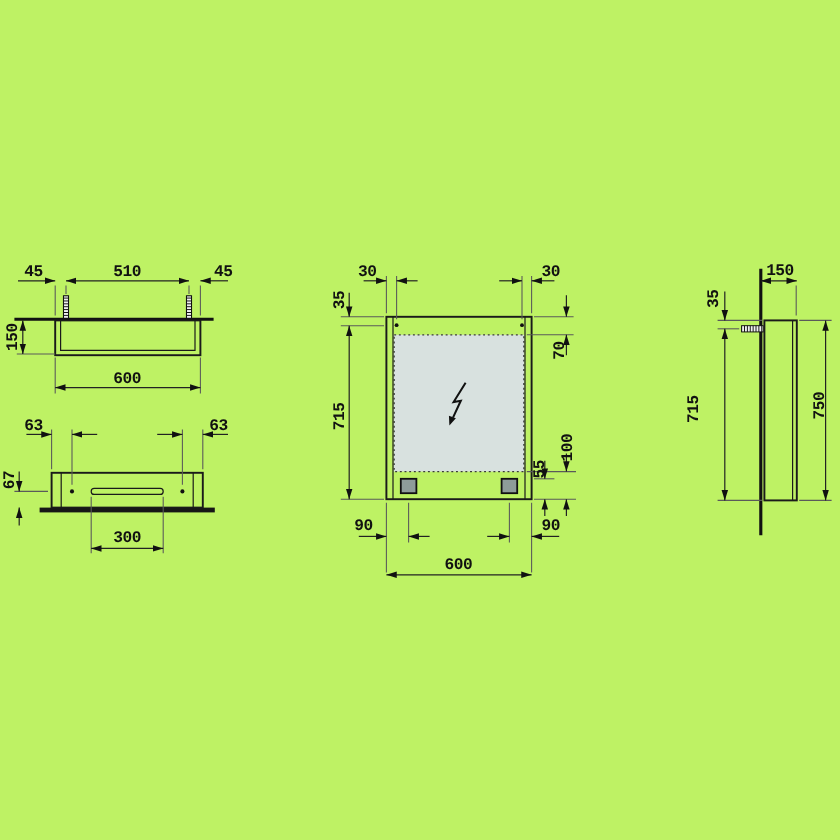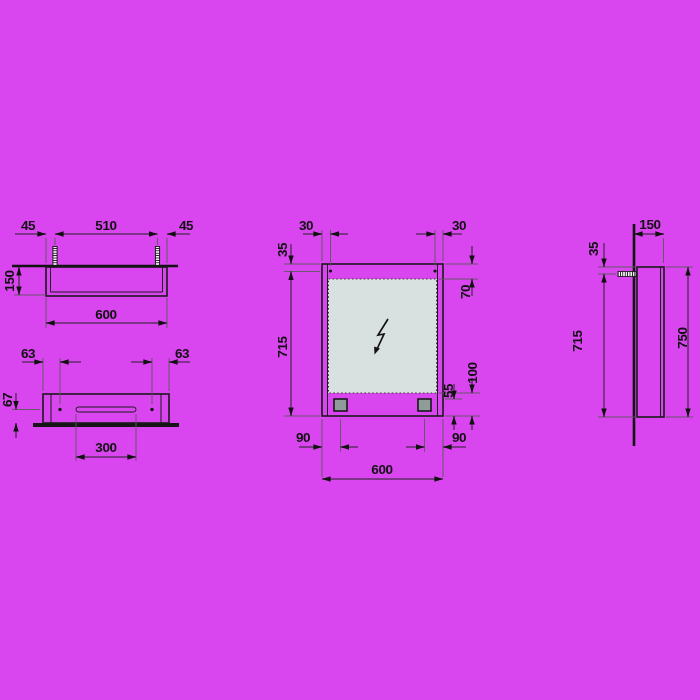--- a/index.html
+++ b/index.html
@@ -1,17 +1,17 @@
 <!DOCTYPE html>
 <html><head>
 <meta charset="utf-8">
 <style>
   html,body{margin:0;padding:0;background:#ffffff;}
-  .canvas{position:relative;width:700px;height:700px;background:#d946ef;overflow:hidden;
-          font-family:Liberation Sans, sans-serif;}
+  .canvas{position:relative;width:700px;height:700px;background:#bef264;overflow:hidden;
+          font-family:Liberation Mono, monospace;}
   svg{position:absolute;left:0;top:0;}
   .outline{stroke:#1a1a1a;stroke-width:1.6;fill:none;stroke-linecap:square;}
   .thin{stroke:#1a1a1a;stroke-width:1;fill:none;}
   .thick{stroke:#111;stroke-width:2.6;fill:none;stroke-linecap:butt;}
   .dim{stroke:#222;stroke-width:1;fill:none;}
   .ext{stroke:#5a5a5a;stroke-width:0.9;fill:none;}
   .dotted{stroke:#3a3a3a;stroke-width:1;fill:none;stroke-dasharray:1.6 2.3;}
   .dimtext{font-weight:700;font-size:13.5px;fill:#111;text-anchor:middle;letter-spacing:-0.4px;}
 </style>
 </head>

